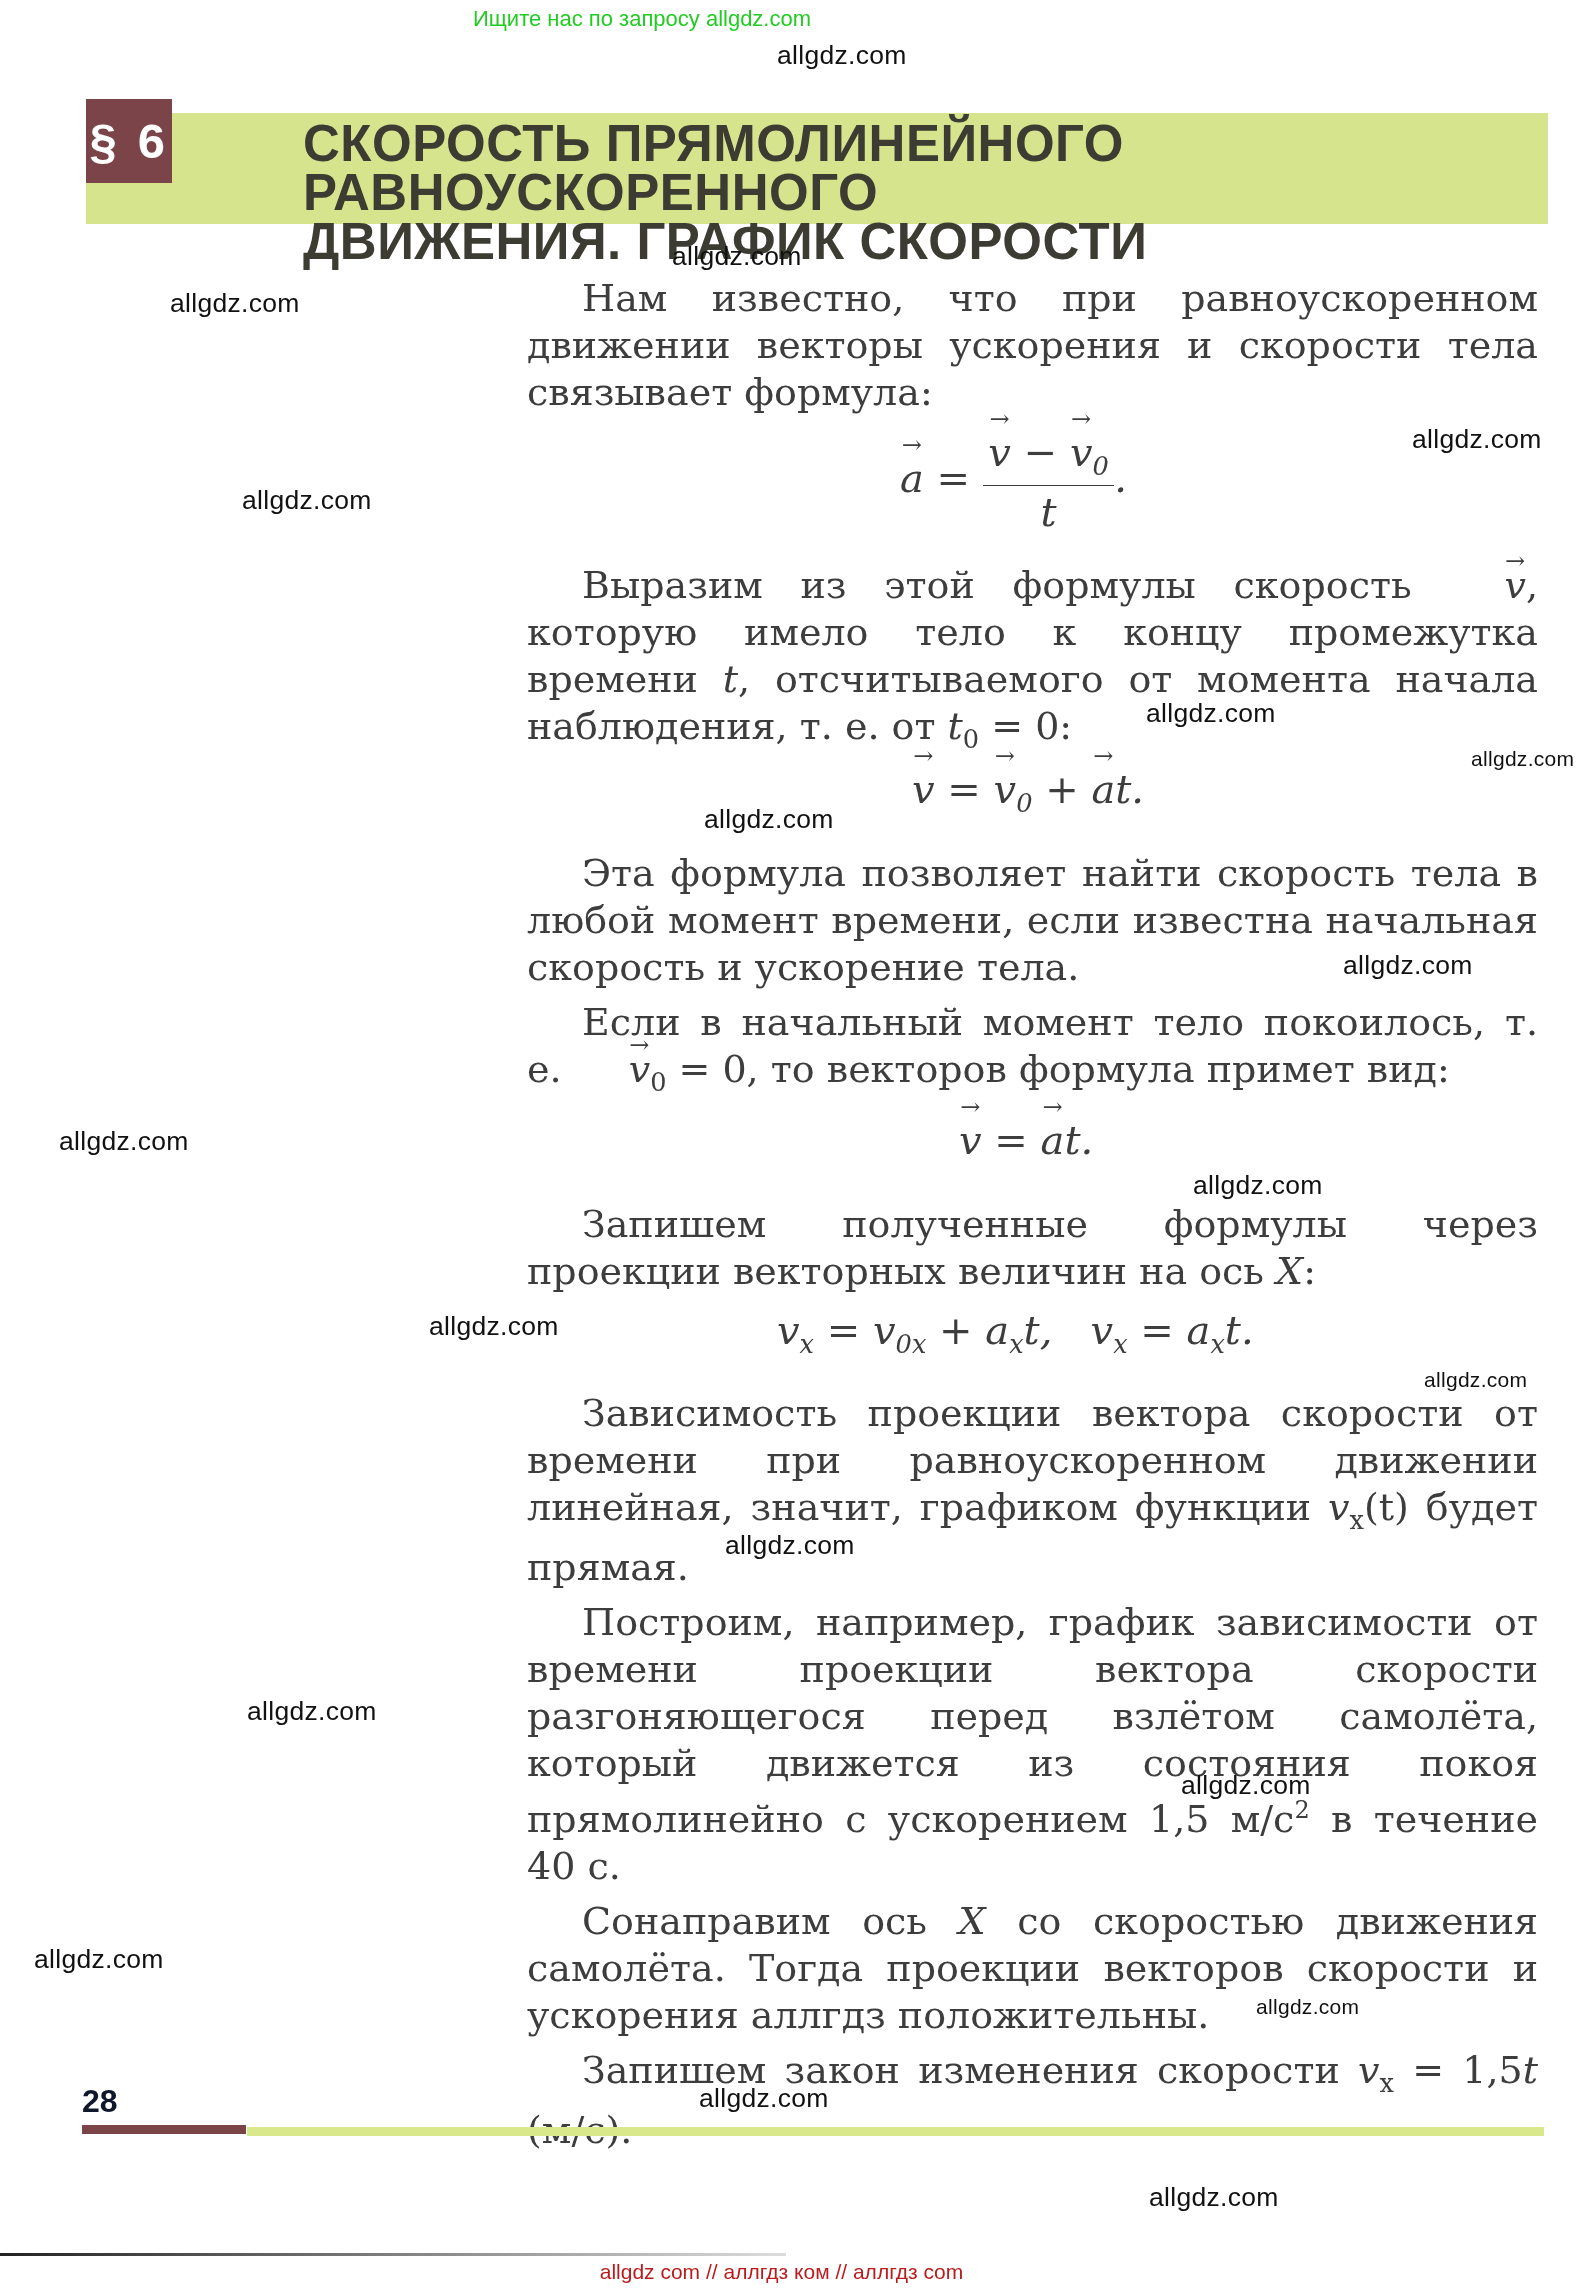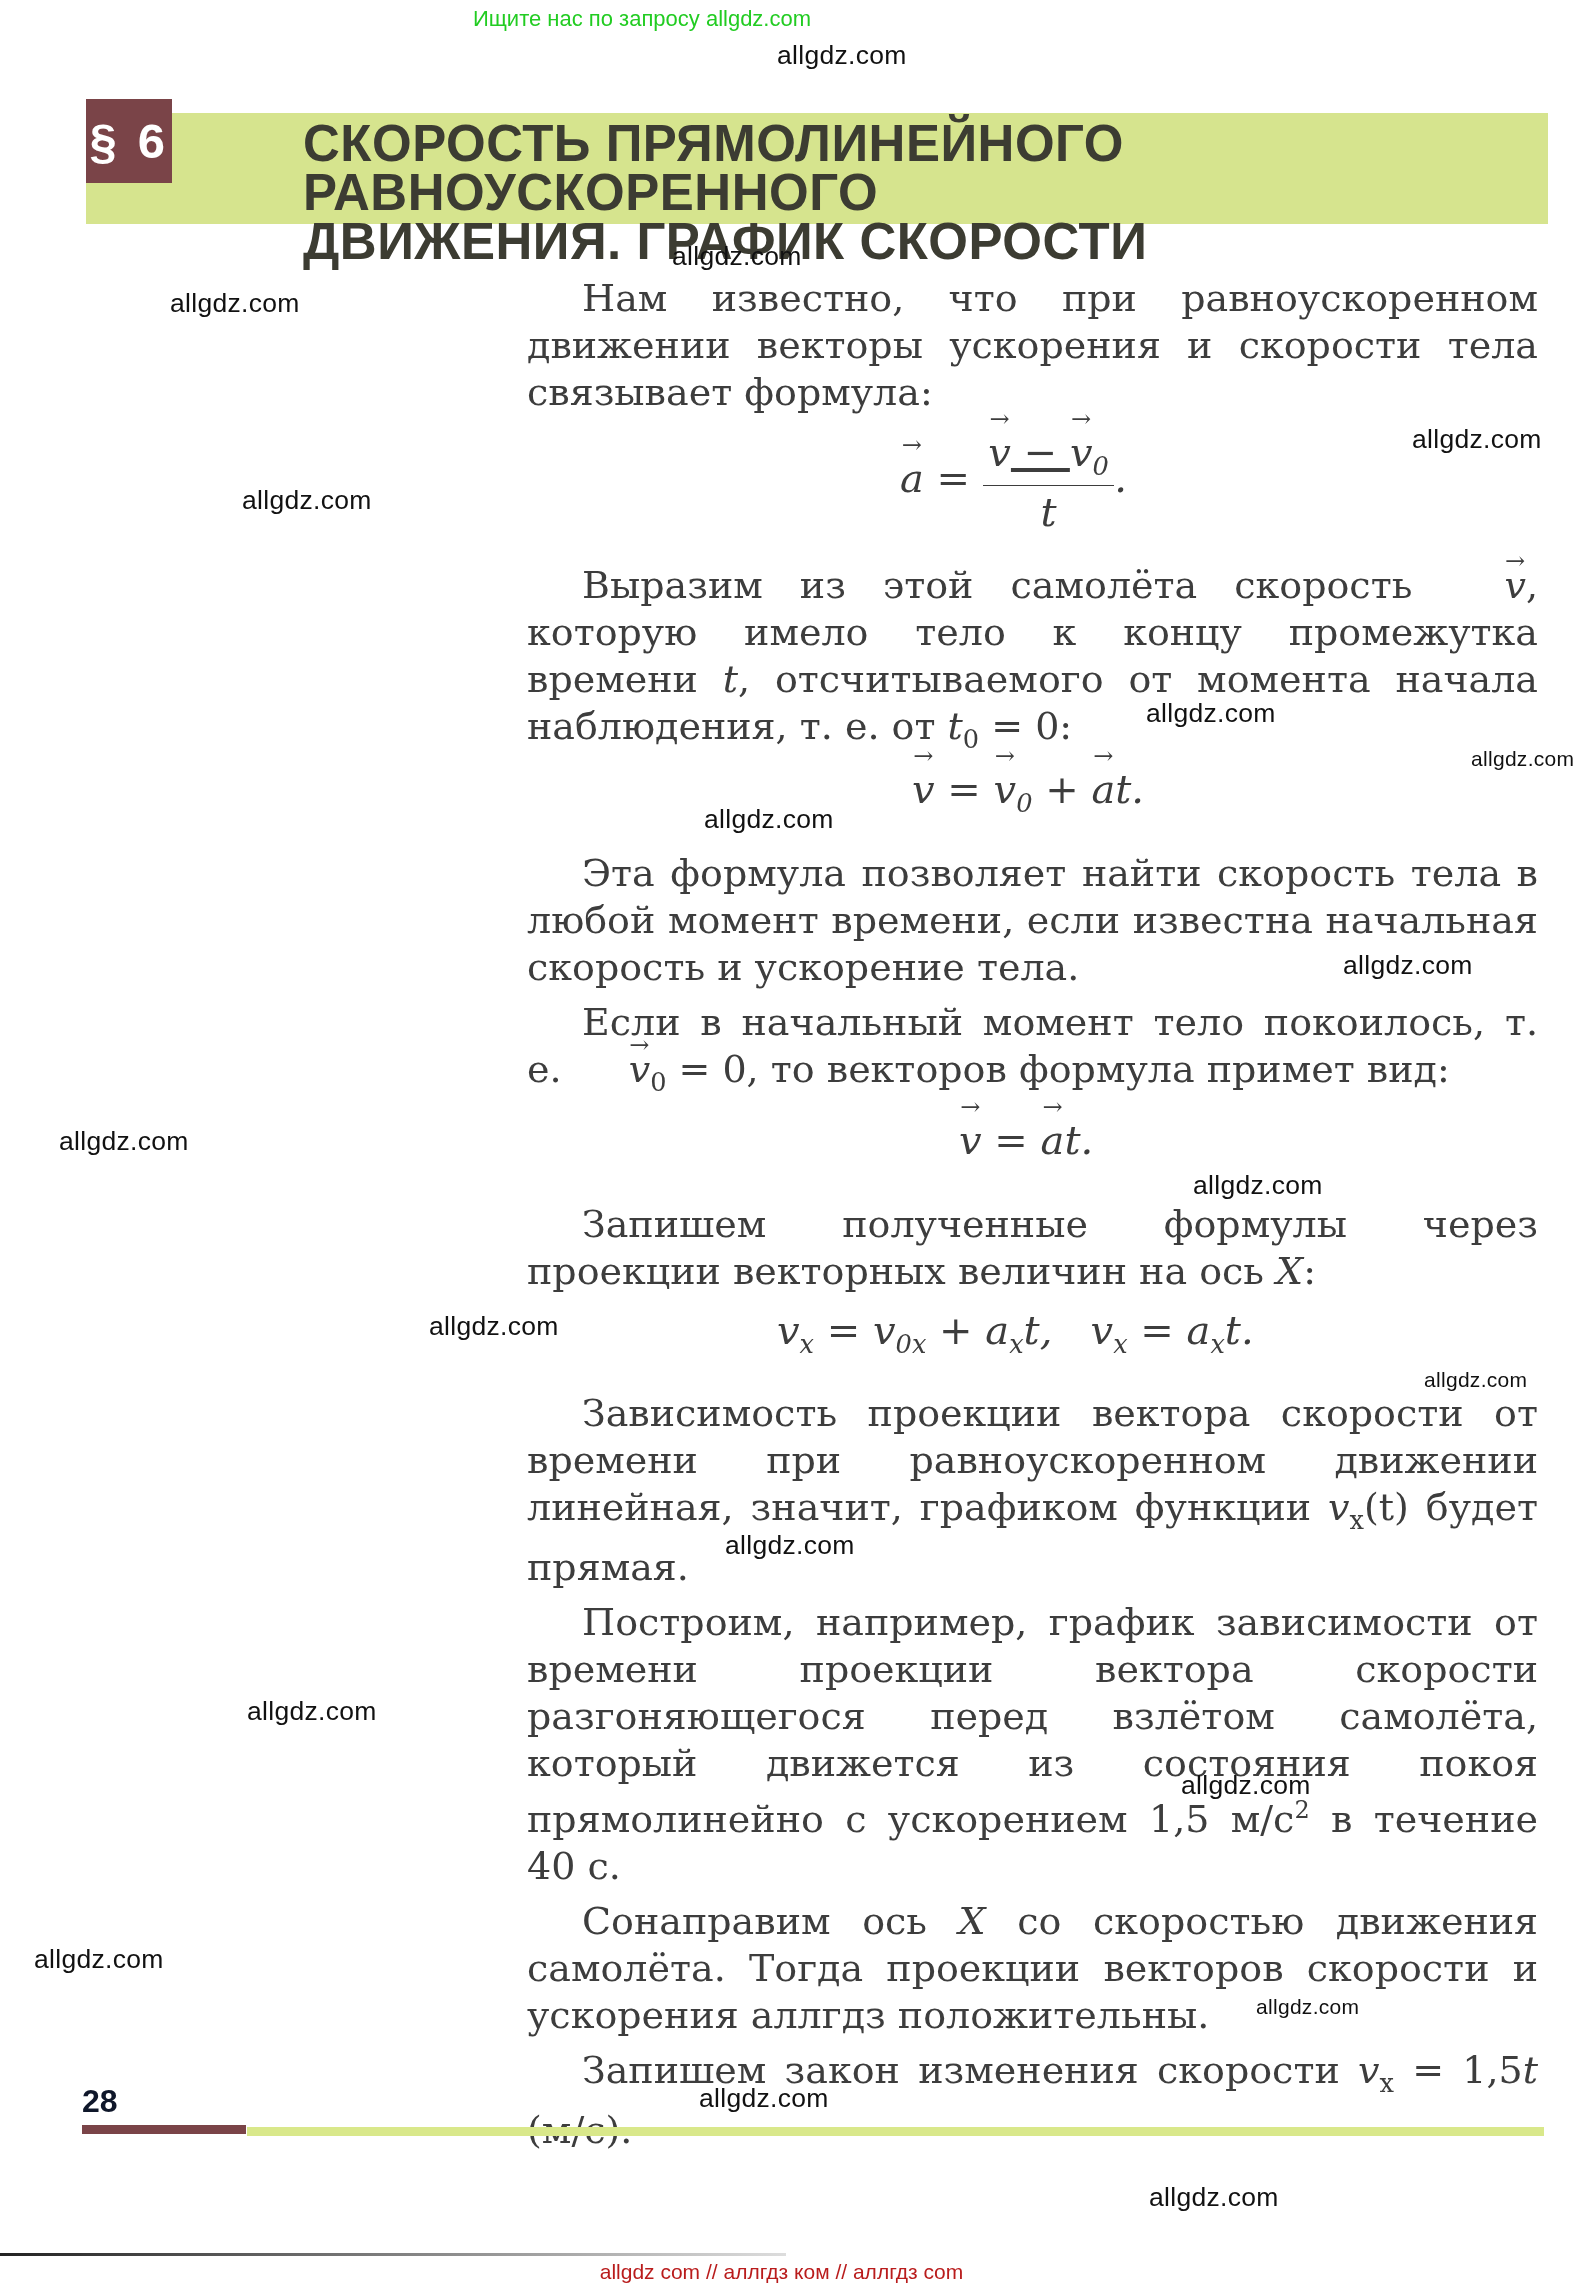--- a/index.html
+++ b/index.html
@@ -11,21 +11,21 @@
   .section-badge { position:absolute; left:86px; top:99px; width:86px; height:84px; background:#7a4448; color:#ffffff; font-family:"Liberation Sans", sans-serif; font-weight:bold; font-size:49px; display:flex; align-items:center; justify-content:center; letter-spacing:3.7px; }
   .chapter-title { position:absolute; left:303px; top:119px; font-family:"Liberation Sans", sans-serif; font-weight:bold; font-size:51px; line-height:49px; color:#3c3c32; letter-spacing:0.5px; }
   .body-text { position:absolute; left:519px; width:1027px; font-size:38px; line-height:47px; color:#3d3d3d; text-align:justify; }
   .p { margin:8px; text-indent:55px; }
   .formula { position:absolute; font-family:"DejaVu Serif", serif; font-style:italic; font-size:40px; color:#3d3d3d; white-space:nowrap; }
   .vec { position:relative; display:inline-block; }
   .vec::before { content:"→"; position:absolute; top:-24px; left:50%; transform:translateX(-50%); font-size:24px; font-style:normal; }
   sub { font-size:25.6px; vertical-align:-9.1px; }
   sup { font-size:24px; }
   .frac { display:inline-flex; flex-direction:column; align-items:center; vertical-align:middle; }
-  .frac .num { padding:0 5.5px 3.7px; border-bottom:1.8px solid #3d3d3d;text-decoration:underline; }
+  .frac .num { padding:0 5.5px 3.7px; border-bottom:1.8px solid #3d3d3d; }
   .frac .den { padding-top:3.7px; }
   .page-num { position:absolute; left:82px; top:2083px; font-family:"Liberation Sans", sans-serif; font-weight:bold; font-size:32px; color:#0f172a; }
   .footer-bar-dark { position:absolute; left:82px; top:2125px; width:164px; height:9.1px; background:#7a4448; }
   .footer-bar-light { position:absolute; left:247px; top:2127px; width:1297px; height:9.1px; background:#d9e88a; }
   .bottom-line { position:absolute; left:0; top:2253px; width:786px; height:2.7px; background:linear-gradient(to right,#222,#ddd); }
   .bottom-banner { position:absolute; left:0; width:1531px; top:2260px; text-align:center; font-family:"Liberation Sans", sans-serif; color:#b91c1c; font-size:21px;margin-left:16px; }
 </style>
 </head>
 <body>
 
@@ -43,21 +43,21 @@
 </div>
 
 <div class="formula" style="left:900px; top:429px;">
   <span class="vec">a</span><span> = </span><span class="frac">
       <span class="num"><span class="vec">v</span><span> − </span><span class="vec">v</span><sub>0</sub></span>
       <span class="den">t</span>
     </span><span>.</span>
 </div>
 
 <div class="body-text" style="top:554px;">
-  <p class="p"><span>Выразим из этой самолёта скорость </span><i><span class="vec">v</span></i><span>, которую имело тело к концу промежутка времени </span><i>t</i><span>, отсчитываемого от момента начала наблюдения, т. е. от </span><i>t</i><sub>0</sub><span> = 0:</span></p>
+  <p class="p"><span>Выразим из этой формулы скорость </span><i><span class="vec">v</span></i><span>, которую имело тело к концу промежутка времени </span><i>t</i><span>, отсчитываемого от момента начала наблюдения, т. е. от </span><i>t</i><sub>0</sub><span> = 0:</span></p>
 </div>
 
 <div class="formula" style="left:912px; top:766px;">
   <span class="vec">v</span><span> = </span><span class="vec">v</span><sub>0</sub><span> + </span><span class="vec">a</span><span>t</span><span>.</span>
 </div>
 
 <div class="body-text" style="top:842px;">
   <p class="p">Эта формула позволяет найти скорость тела в любой момент времени, если известна начальная скорость и ускорение тела.</p>
   <p class="p" style="margin-top:0;"><span>Если в начальный момент тело покоилось, т. е. </span><i><span class="vec">v</span></i><sub>0</sub><span> = 0, то векторов формула примет вид:</span></p>
 </div>

